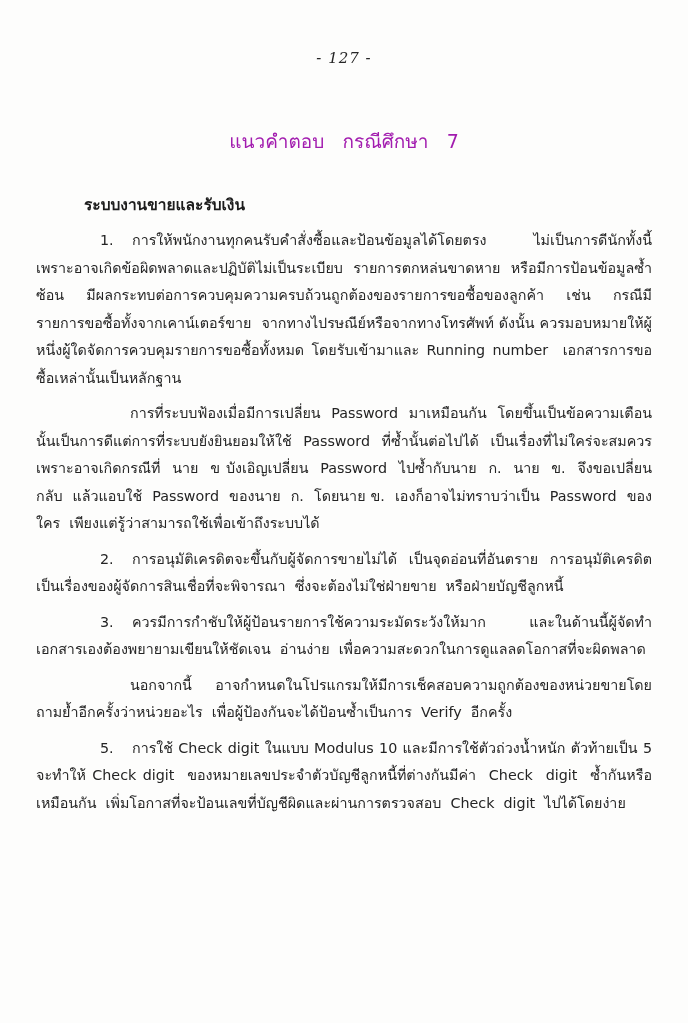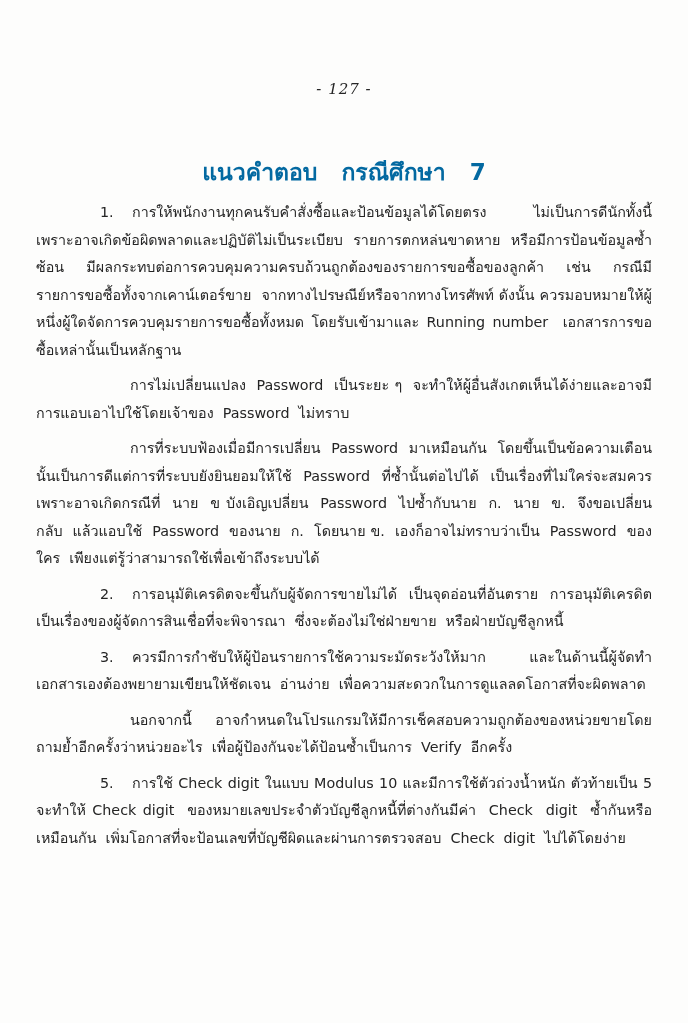--- a/index.html
+++ b/index.html
@@ -10,40 +10,40 @@
   .page {
     position: relative;
     width: 688px;
     height: 1023px;
     margin: 0 auto;
     background: #fdfdfc;
     color: #1f1f1f;
     font-family: "DejaVu Sans", "Liberation Sans", sans-serif;
     overflow: hidden;
     box-sizing: border-box;
-    padding: 80px 36px 30px 36px;
+    padding: 49px 36px 30px 36px;
   }
   .page-number {
     text-align: center;
     font-family: "DejaVu Serif", "Liberation Serif", serif;
     font-style: italic;
     font-size: 15px;
     letter-spacing: 1px;
     color: #262626;
   }
   .title-block {
     margin-top: 58px;
     text-align: center;
   }
   .title-line {
-    font-weight: bold;
-    font-size: 23px;
+    font-weight: normal;
+    font-size: 19px;
     line-height: 33px;
     white-space: pre-wrap;
-    color: #0369a1;
+    color: #a21caf;
   }
   .section-heading {
     margin-top: 34px;
     margin-left: 48px;
     font-weight: bold;
     font-size: 15.5px;
     color: #1c1c1c;
   }
   .paragraphs {
     margin-top: 10px;
@@ -72,23 +72,23 @@
 </head>
 <body>
 
 <div class="page">
   <div class="page-number">- 127 -</div>
 
   <div class="title-block">
     <div class="title-line">แนวคำตอบ   กรณีศึกษา   7</div>
   </div>
 
+  <div class="section-heading">ระบบงานขายและรับเงิน</div>
 
   <div class="paragraphs">
       <p class="para item"><span class="num">1.</span><span>การให้พนักงานทุกคนรับคำสั่งซื้อและป้อนข้อมูลได้โดยตรง  ไม่เป็นการดีนักทั้งนี้  เพราะอาจเกิดข้อผิดพลาดและปฏิบัติไม่เป็นระเบียบ  รายการตกหล่นขาดหาย  หรือมีการป้อนข้อมูลซ้ำซ้อน  มีผลกระทบต่อการควบคุมความครบถ้วนถูกต้องของรายการขอซื้อของลูกค้า  เช่น  กรณีมีรายการขอซื้อทั้งจากเคาน์เตอร์ขาย  จากทางไปรษณีย์หรือจากทางโทรศัพท์ ดังนั้น ควรมอบหมายให้ผู้หนึ่งผู้ใดจัดการควบคุมรายการขอซื้อทั้งหมด โดยรับเข้ามาและ Running number  เอกสารการขอซื้อเหล่านั้นเป็นหลักฐาน</span></p>
-      <p class="para sub"><span>การไม่เปลี่ยนแปลง  Password  เป็นระยะ ๆ  จะทำให้ผู้อื่นสังเกตเห็นได้ง่ายและอาจมีการแอบเอาไปใช้โดยเจ้าของ  Password  ไม่ทราบ</span></p>
       <p class="para sub"><span>การที่ระบบฟ้องเมื่อมีการเปลี่ยน Password มาเหมือนกัน โดยขึ้นเป็นข้อความเตือนนั้นเป็นการดีแต่การที่ระบบยังยินยอมให้ใช้  Password  ที่ซ้ำนั้นต่อไปได้  เป็นเรื่องที่ไม่ใคร่จะสมควร  เพราะอาจเกิดกรณีที่  นาย  ข บังเอิญเปลี่ยน  Password  ไปซ้ำกับนาย  ก.  นาย  ข.  จึงขอเปลี่ยนกลับ  แล้วแอบใช้  Password  ของนาย  ก.  โดยนาย ข.  เองก็อาจไม่ทราบว่าเป็น  Password  ของใคร  เพียงแต่รู้ว่าสามารถใช้เพื่อเข้าถึงระบบได้</span></p>
       <p class="para item"><span class="num">2.</span><span>การอนุมัติเครดิตจะขึ้นกับผู้จัดการขายไม่ได้  เป็นจุดอ่อนที่อันตราย  การอนุมัติเครดิตเป็นเรื่องของผู้จัดการสินเชื่อที่จะพิจารณา  ซึ่งจะต้องไม่ใช่ฝ่ายขาย  หรือฝ่ายบัญชีลูกหนี้</span></p>
       <p class="para item"><span class="num">3.</span><span>ควรมีการกำชับให้ผู้ป้อนรายการใช้ความระมัดระวังให้มาก และในด้านนี้ผู้จัดทำเอกสารเองต้องพยายามเขียนให้ชัดเจน  อ่านง่าย  เพื่อความสะดวกในการดูแลลดโอกาสที่จะผิดพลาด</span></p>
       <p class="para sub"><span>นอกจากนี้  อาจกำหนดในโปรแกรมให้มีการเช็คสอบความถูกต้องของหน่วยขายโดยถามย้ำอีกครั้งว่าหน่วยอะไร  เพื่อผู้ป้องกันจะได้ป้อนซ้ำเป็นการ  Verify  อีกครั้ง</span></p>
       <p class="para item"><span class="num">5.</span><span>การใช้ Check digit ในแบบ Modulus 10 และมีการใช้ตัวถ่วงน้ำหนัก ตัวท้ายเป็น 5 จะทำให้ Check digit  ของหมายเลขประจำตัวบัญชีลูกหนี้ที่ต่างกันมีค่า  Check  digit  ซ้ำกันหรือเหมือนกัน  เพิ่มโอกาสที่จะป้อนเลขที่บัญชีผิดและผ่านการตรวจสอบ  Check  digit  ไปได้โดยง่าย</span></p>
     </div>
 </div>
 
 </body></html>

